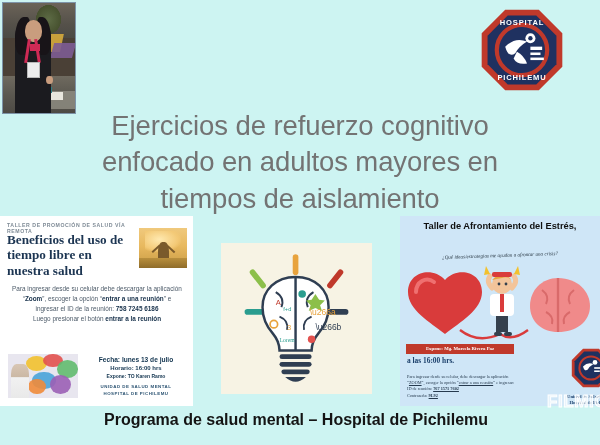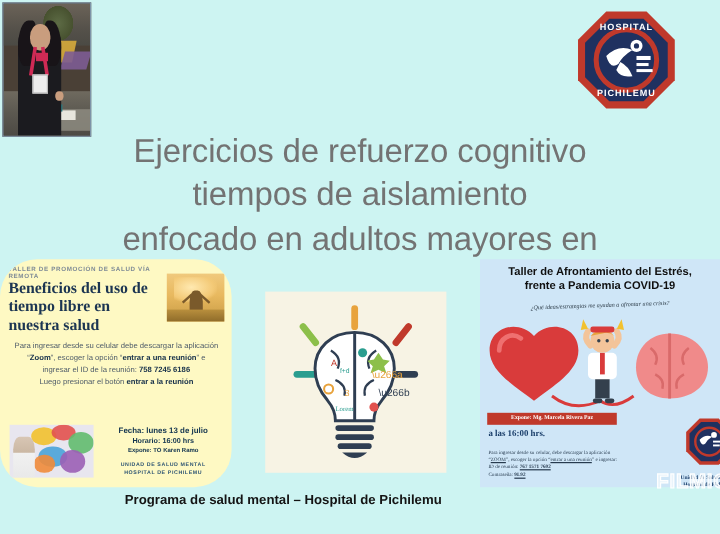--- a/index.html
+++ b/index.html
@@ -122,23 +122,22 @@
     font-weight: 400;
   }
 
   
   .flyer-left {
     position: absolute;
     left: 0px;
     top: 216px;
     width: 193px;
     height: 190px;
-    background: #fef9c3;
+    background: #ffffff;
     overflow: hidden;
-    border-radius: 31px;
   }
   .fl-kicker {
     position: absolute; left: 7px; top: 6px; width: 140px;
     font-size: 5.2px; letter-spacing: .55px; color: #7f8b96;
     font-weight: 700; text-transform: uppercase;
   }
   .fl-head {
     position: absolute; left: 7px; top: 16px; width: 126px;
     font-family: "Liberation Serif", serif;
     font-weight: 700; font-size: 13.2px; line-height: 1.16;
@@ -256,21 +255,21 @@
     font-family: "Liberation Serif", serif;
     font-size: 4.6px; color: #1b3f6b; line-height: 1.4; margin-top: 2px;
     font-weight: 700;
   }
 
   
   .footer-caption {
     position: absolute;
     left: 104px;
     top: 411px;
-    font-size: 11px;
+    font-size: 16px;
     font-weight: 700;
     color: #141414;
   }
   .watermark {
     position: absolute;
     right: 6px;
     top: 392px;
     font-size: 17px;
     font-weight: 700;
     letter-spacing: .6px;
@@ -313,22 +312,22 @@
     <circle cx="60" cy="36" r="2.6" fill="#1f3160"></circle>
     <rect x="60" y="46" width="14" height="4" fill="#ffffff"></rect>
     <rect x="60" y="53" width="12" height="3" fill="#ffffff"></rect>
     <rect x="60" y="59" width="16" height="3" fill="#ffffff"></rect>
     <text x="50" y="20" text-anchor="middle" fill="#ffffff" font-family="Liberation Sans, sans-serif" font-size="9" font-weight="bold" letter-spacing="1">HOSPITAL</text>
     <text x="50" y="86" text-anchor="middle" fill="#ffffff" font-family="Liberation Sans, sans-serif" font-size="9" font-weight="bold" letter-spacing="1">PICHILEMU</text>
   </svg>
 
   <div class="slide-title">
     <div>Ejercicios de refuerzo cognitivo</div>
+    <div>enfocado en  adultos mayores en</div>
     <div>tiempos de aislamiento</div>
-    <div>enfocado en  adultos mayores en</div>
   </div>
 
   <div class="flyer-left">
     <div class="fl-kicker">TALLER DE PROMOCIÓN DE SALUD VÍA REMOTA</div>
     <div class="fl-head">Beneficios del uso de tiempo libre en nuestra salud</div>
 
     <div class="fl-photo">
       <div class="sun"></div>
       <div class="arm-l"></div>
       <div class="arm-r"></div>
@@ -385,21 +384,20 @@
       <rect x="62" y="118" width="34" height="5" rx="2.5" fill="#2f3e52"></rect>
       <rect x="62" y="126" width="34" height="5" rx="2.5" fill="#2f3e52"></rect>
       <rect x="64" y="134" width="30" height="5" rx="2.5" fill="#2f3e52"></rect>
       <path d="M68 142 q11 10 22 0 z" fill="#2f3e52"></path>
     </svg>
   </div>
 
   <div class="flyer-right">
     <div class="fr-title">
       <div>Taller de Afrontamiento del Estrés,</div>
-      <div>frente a Pandemia COVID-19</div>
     </div>
 
     <div class="fr-script">¿Qué ideas/estrategias me ayudan a afrontar una crisis?</div>
 
     <svg class="fr-art" viewBox="0 0 200 80">
       <path d="M45 20 C32 6 8 12 8 32 C8 50 30 62 45 74 C60 62 82 50 82 32 C82 12 58 6 45 20 Z" fill="#d93b3b"></path>
       <path d="M34 22 C26 16 16 22 16 32" stroke="#ef7070" stroke-width="4" fill="none" stroke-linecap="round"></path>
       <path d="M158 18 C178 18 190 32 190 46 C190 62 176 72 158 72 C142 72 130 62 130 46 C130 30 142 18 158 18 Z" fill="#f08a8a"></path>
       <path d="M158 18 L158 72" stroke="#d96a6a" stroke-width="2.4" fill="none"></path>
       <path d="M142 30 q8 6 4 14 M146 52 q8 4 6 12 M174 30 q-8 6 -4 14 M170 52 q-8 4 -6 12" stroke="#d96a6a" stroke-width="2" fill="none"></path>

